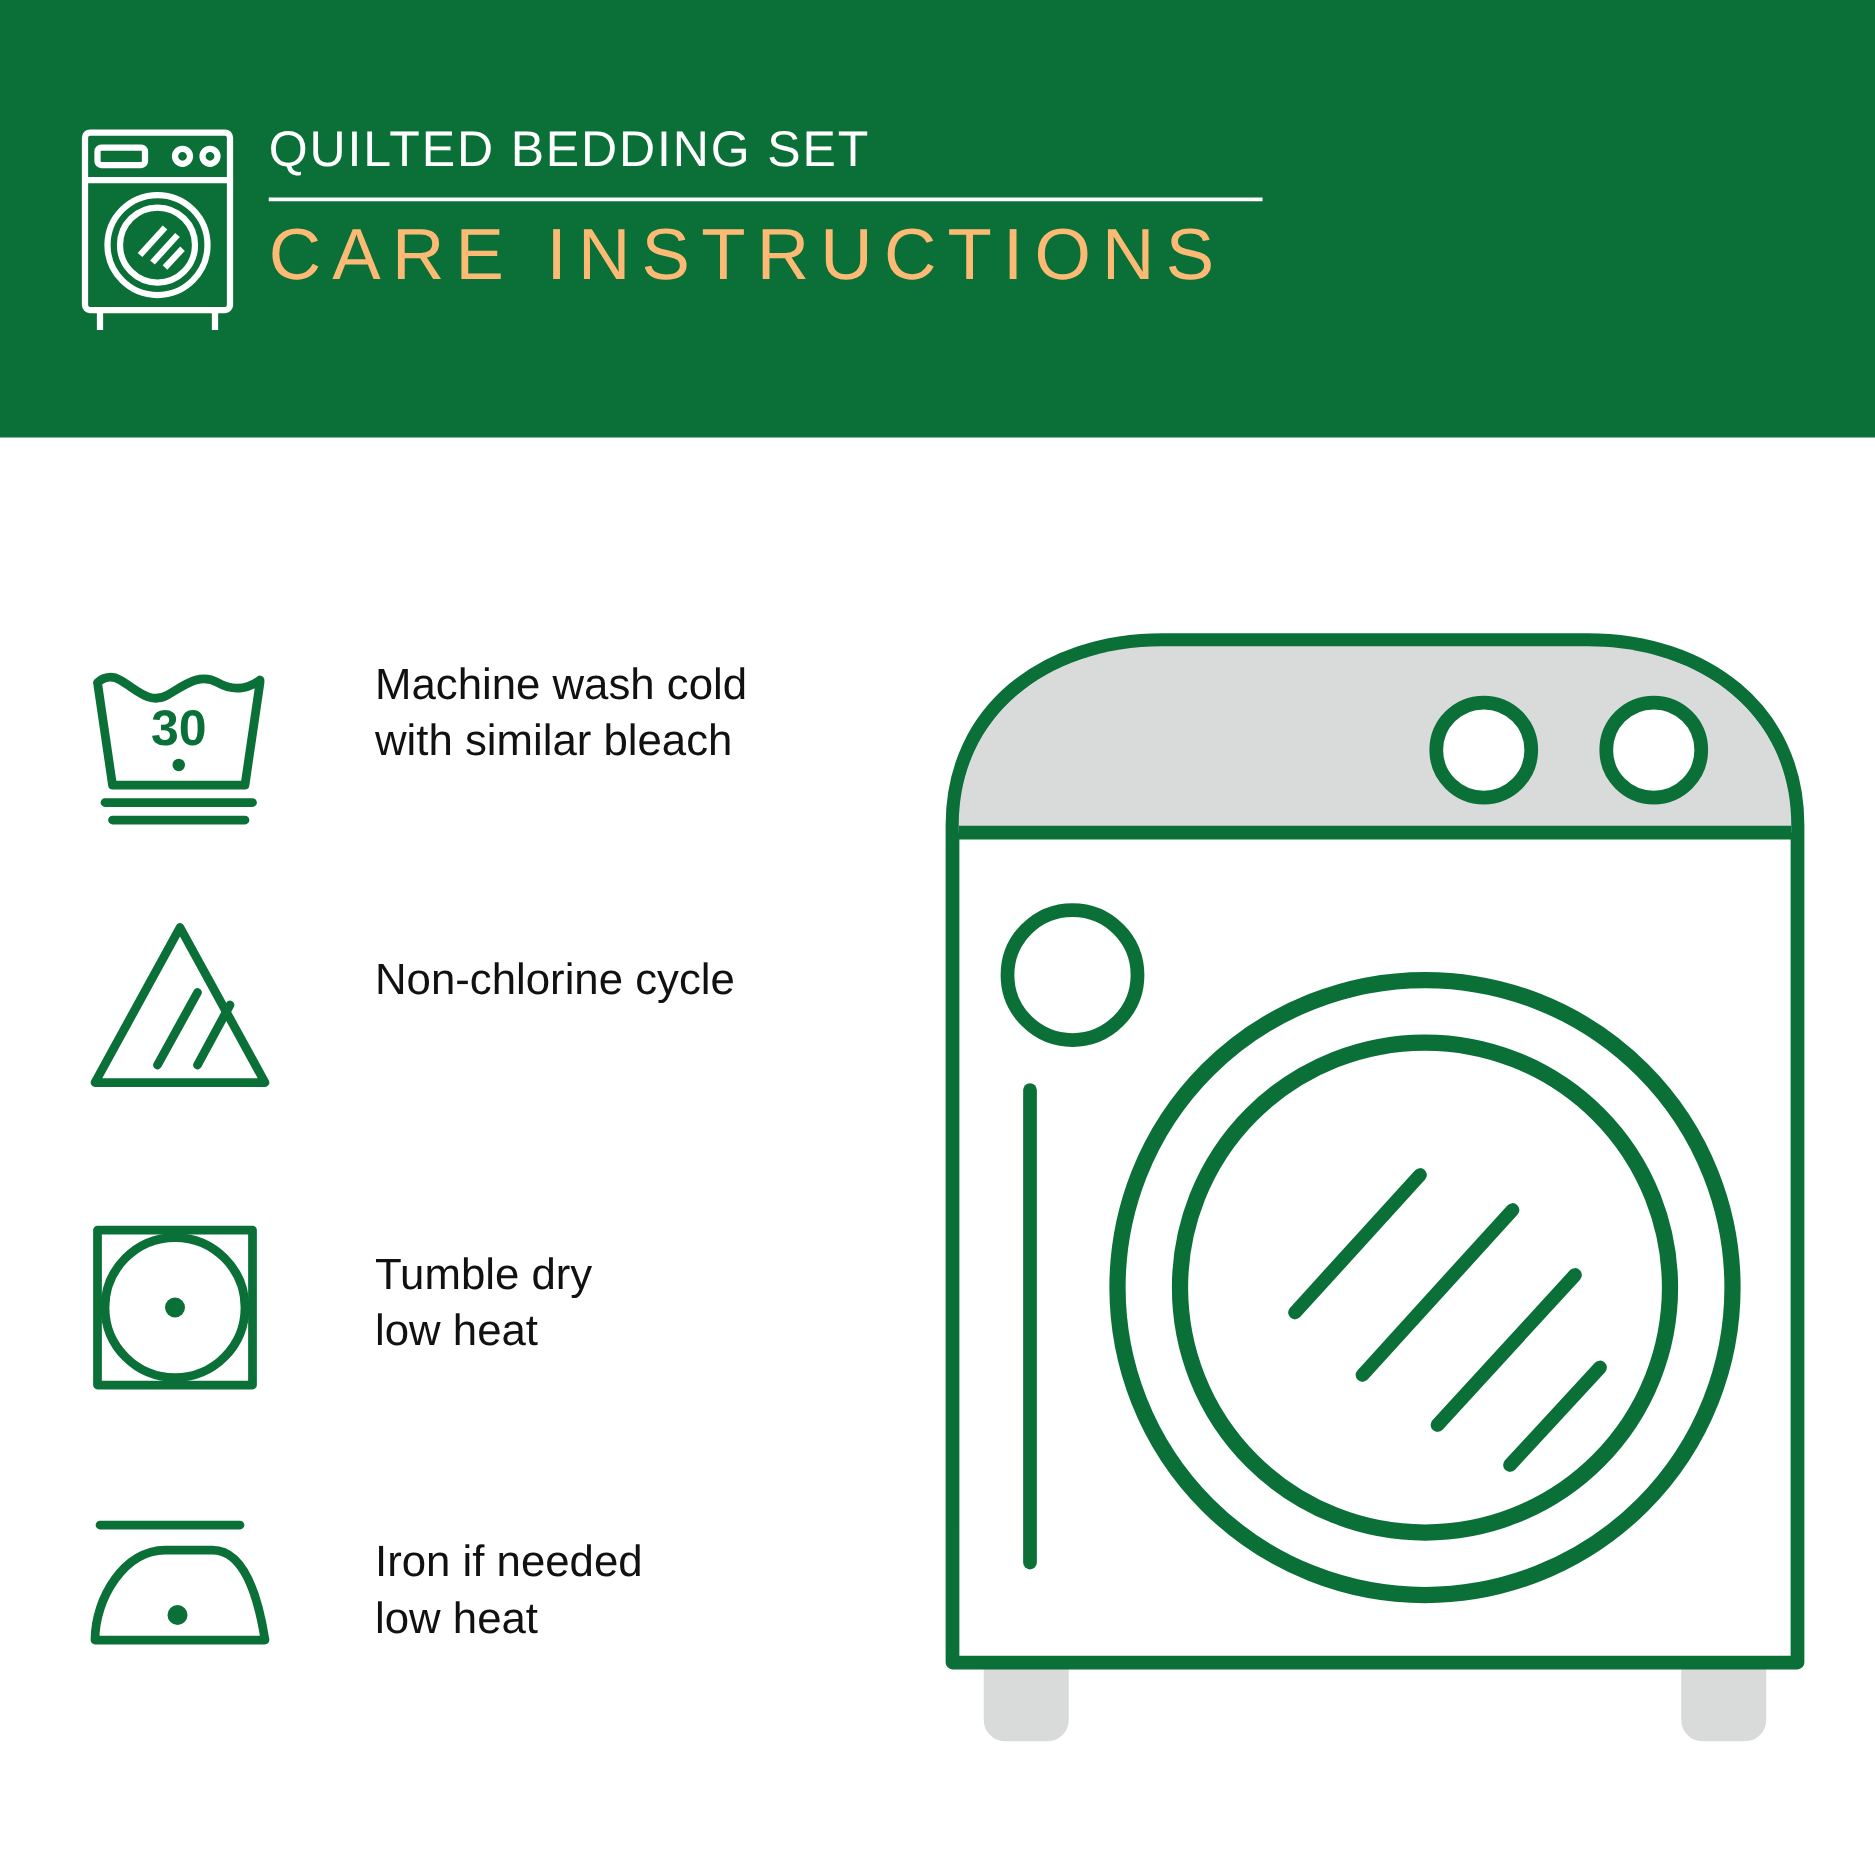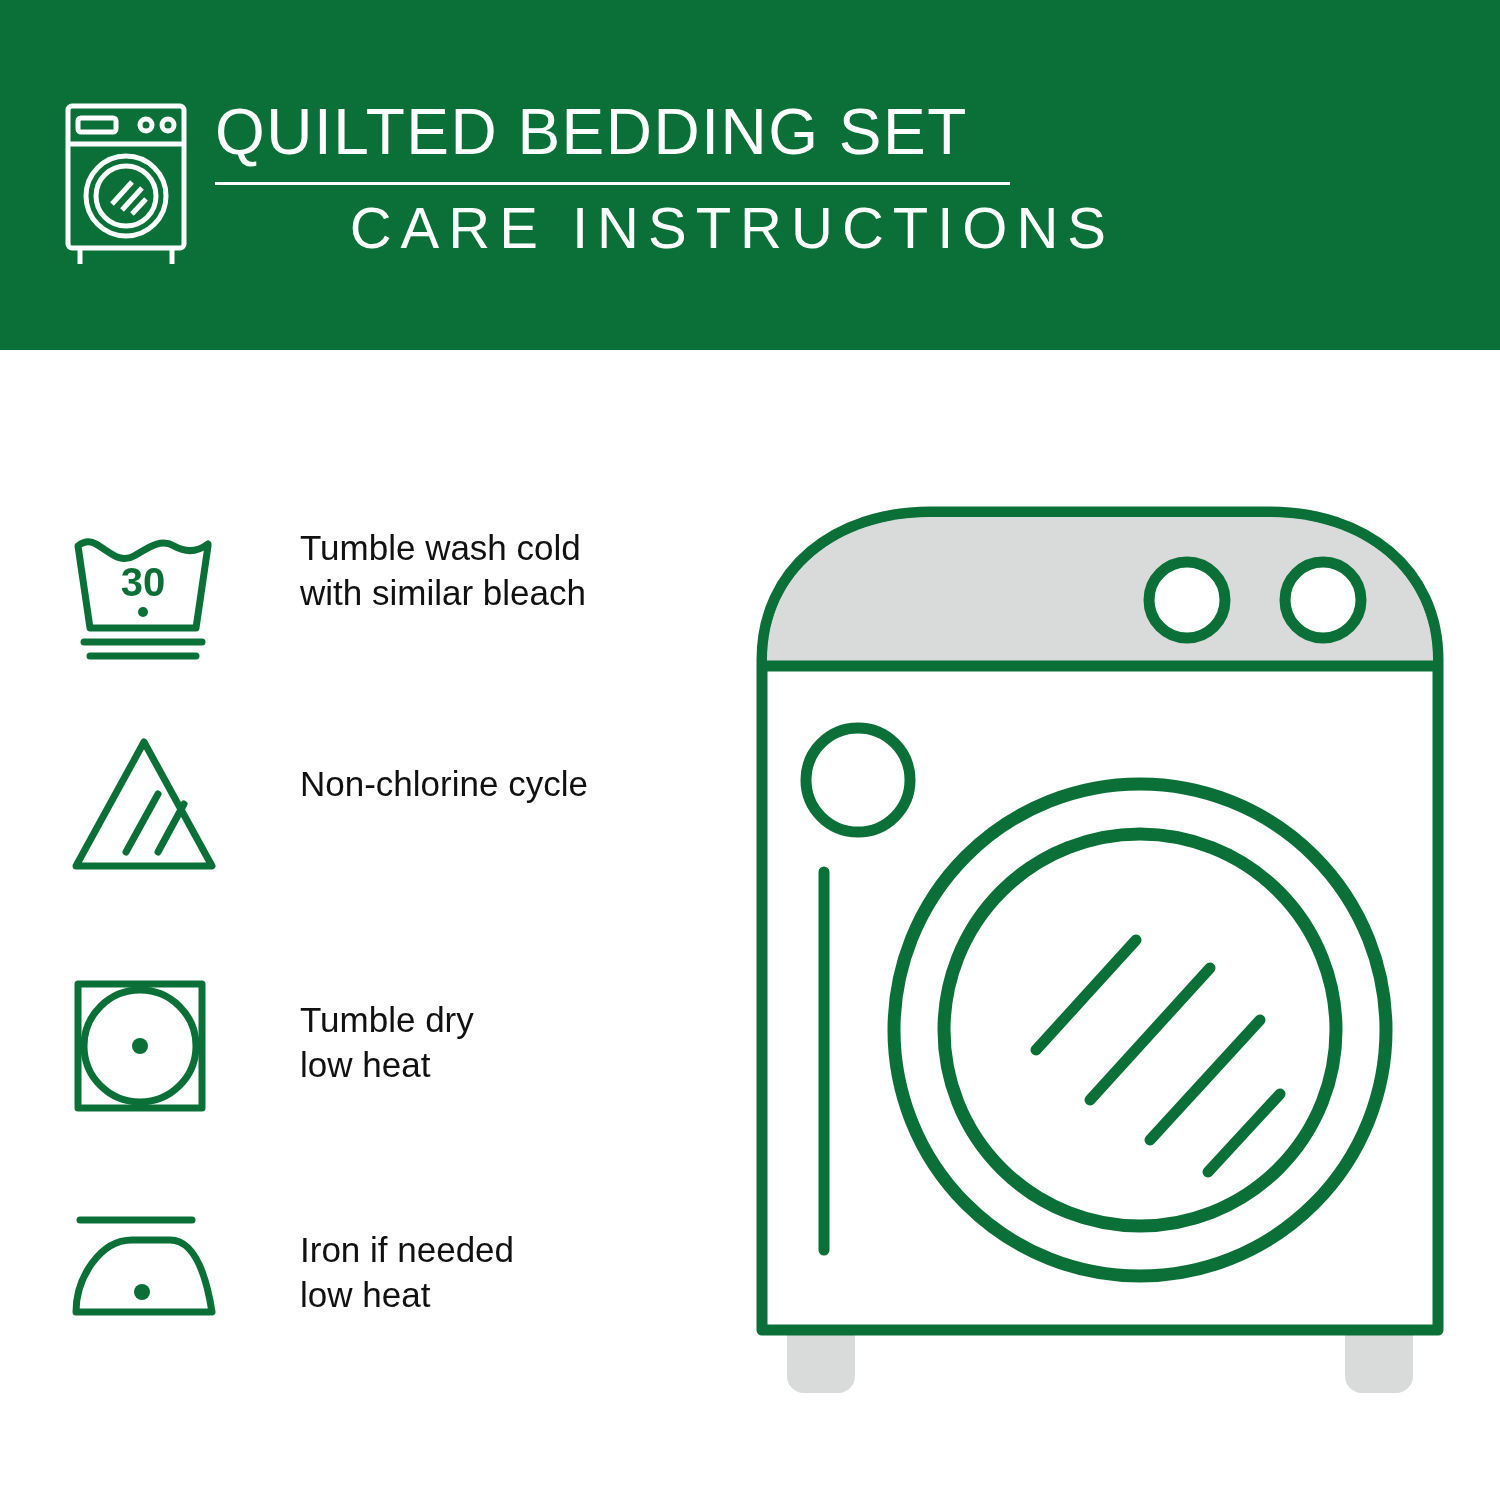--- a/index.html
+++ b/index.html
@@ -36,42 +36,41 @@
     width: 140px;
     height: 170px;
   }
   .header-text {
     position: absolute;
     left: 215px;
     top: 100px;
     width: 900px;
   }
   .title-main {
-    font-size: 64px;
+    font-size: 40px;
     letter-spacing: 1.5px;
     color: #ffffff;
     font-weight: 400;
     line-height: 1.0;
     white-space: nowrap;
   }
   .title-rule {
     width: 795px;
     height: 3px;
     background: #ffffff;
     margin-top: 18px;
     margin-bottom: 14px;
   }
   .title-sub {
     font-size: 58px;
     letter-spacing: 9px;
-    color: #ffffff;
+    color: #fdba74;
     font-weight: 300;
     line-height: 1.0;
     white-space: nowrap;
-    text-align: right;
   }
   .care-symbol {
     position: absolute;
     left: 66px;
     top: 0;
     width: 160px;
     height: 150px;
   }
   .care-label {
     position: absolute;
@@ -144,21 +143,21 @@
           <g fill="none" stroke="#0a7038" stroke-width="7" stroke-linecap="round" stroke-linejoin="round">
             <path d="M12 22 C 12 22, 20 14, 30 20 C 44 28, 54 40, 68 32 C 82 24, 94 14, 108 22 C 122 30, 134 26, 142 20 L 142 22 L 130 104 L 24 104 Z"></path>
             <line x1="18" y1="118" x2="136" y2="118"></line>
             <line x1="24" y1="132" x2="130" y2="132"></line>
           </g>
           <text x="77" y="72" text-anchor="middle" font-family="'Liberation Sans', sans-serif" font-size="40" font-weight="700" fill="#0a7038">30</text>
           <circle cx="77" cy="88" r="5" fill="#0a7038"></circle>
         </svg>
       </div>
       <div class="care-label">
-        <span class="care-line">Tumble wash cold</span>
+        <span class="care-line">Machine wash cold</span>
         <span class="care-line">with similar bleach</span>
       </div>
     </div>
 
     <div class="row-bleach">
       <div class="care-symbol">
         <svg viewBox="0 0 160 150" width="160" height="150" aria-hidden="true">
           <g fill="none" stroke="#0a7038" stroke-width="7" stroke-linecap="round" stroke-linejoin="round">
             <path d="M78 10 L 146 134 L 10 134 Z"></path>
             <line x1="60" y1="120" x2="92" y2="62"></line>

